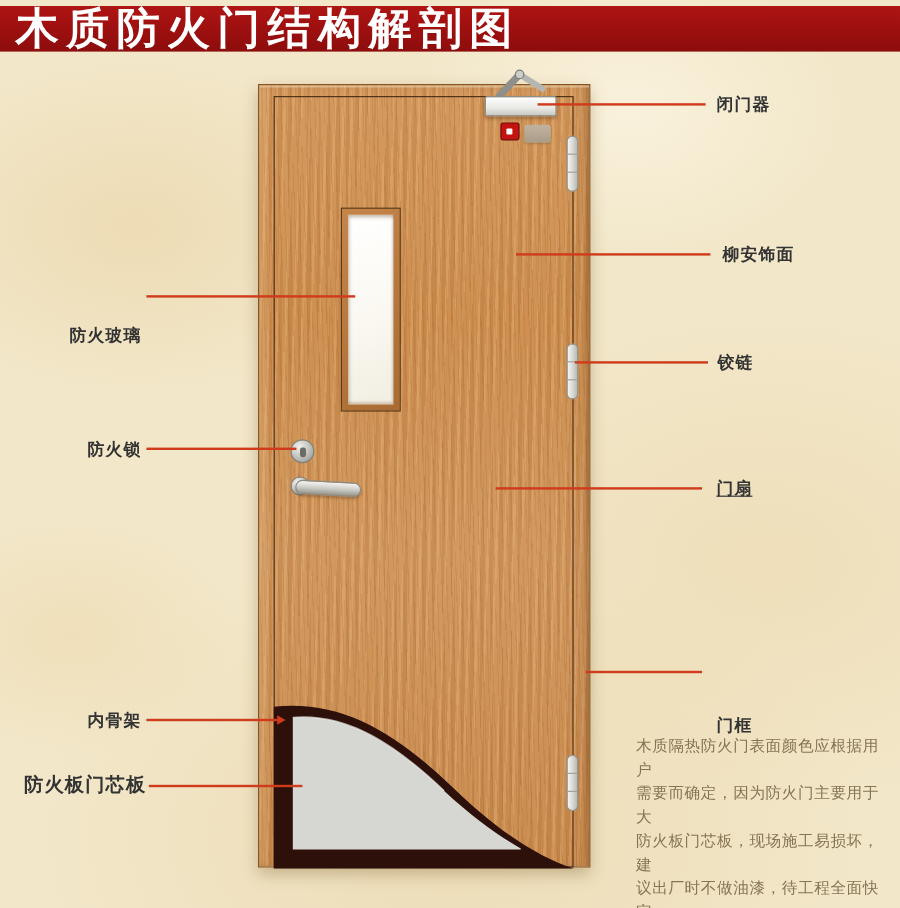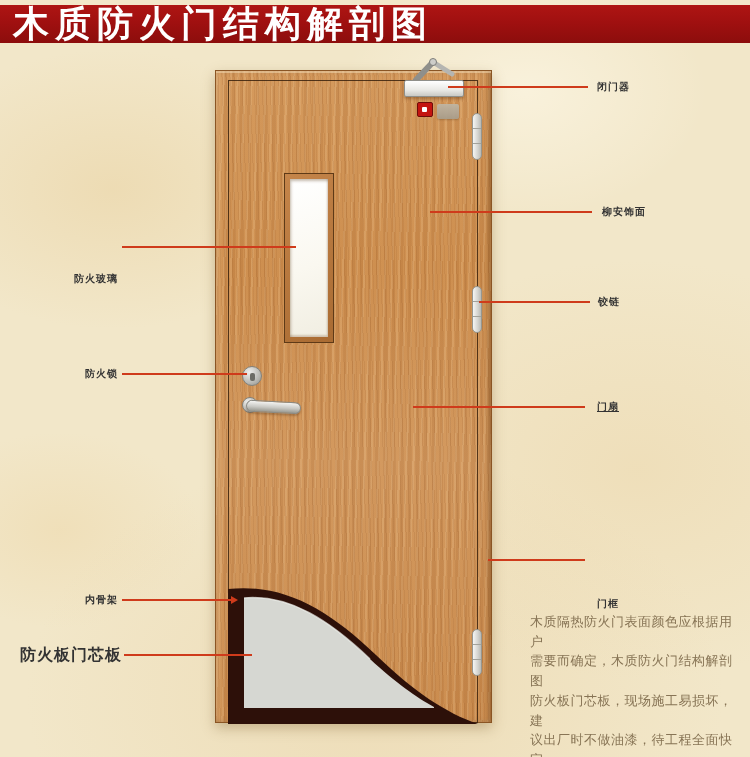--- a/index.html
+++ b/index.html
@@ -109,21 +109,21 @@
   }
   .cutaway{position:absolute;left:12px;top:510px;width:250px;height:143px;}
   
   .line{position:absolute;height:2px;background:#cf3b1b;}
   .arrow-r{
     position:absolute;width:0;height:0;
     border-top:4px solid transparent;border-bottom:4px solid transparent;
     border-left:7px solid #cf3b1b;
   }
   .lbl{
-    position:absolute;color:#333;font-size:10px;font-weight:bold;
+    position:absolute;color:#333;font-size:14px;font-weight:bold;
     line-height:16px;white-space:nowrap;letter-spacing:1px;
   }
   .lbl-r{text-align:left;}
   .lbl-l{text-align:right;}
   
   .desc{
     position:absolute;left:530px;top:612px;width:210px;
     color:#877455;font-size:13px;line-height:19.7px;letter-spacing:0.5px;
   }
 </style>
@@ -189,19 +189,19 @@
   <div class="lbl lbl-r" style="left:597px;top:399px;text-decoration:underline;">门扇</div>
   <div class="lbl lbl-r" style="left:597px;top:552px;margin-top:44px;">门框</div>
 
   <div class="lbl lbl-l" style="left:28px;width:90px;top:239px;margin-top:32px;">防火玻璃</div>
   <div class="lbl lbl-l" style="left:28px;width:90px;top:366px;">防火锁</div>
   <div class="lbl lbl-l" style="left:28px;width:90px;top:592px;">内骨架</div>
   <div class="lbl lbl-l" style="left:20px;width:100px;top:647px;font-size:16px;">防火板门芯板</div>
 
   <div class="desc">
     <div>木质隔热防火门表面颜色应根据用户</div>
-    <div>需要而确定，木质防火门结构解剖图</div>
+    <div>需要而确定，因为防火门主要用于大</div>
     <div>防火板门芯板，现场施工易损坏，建</div>
     <div>议出厂时不做油漆，待工程全面快完</div>
 
   </div>
 
 </div>
 
 </body></html>

